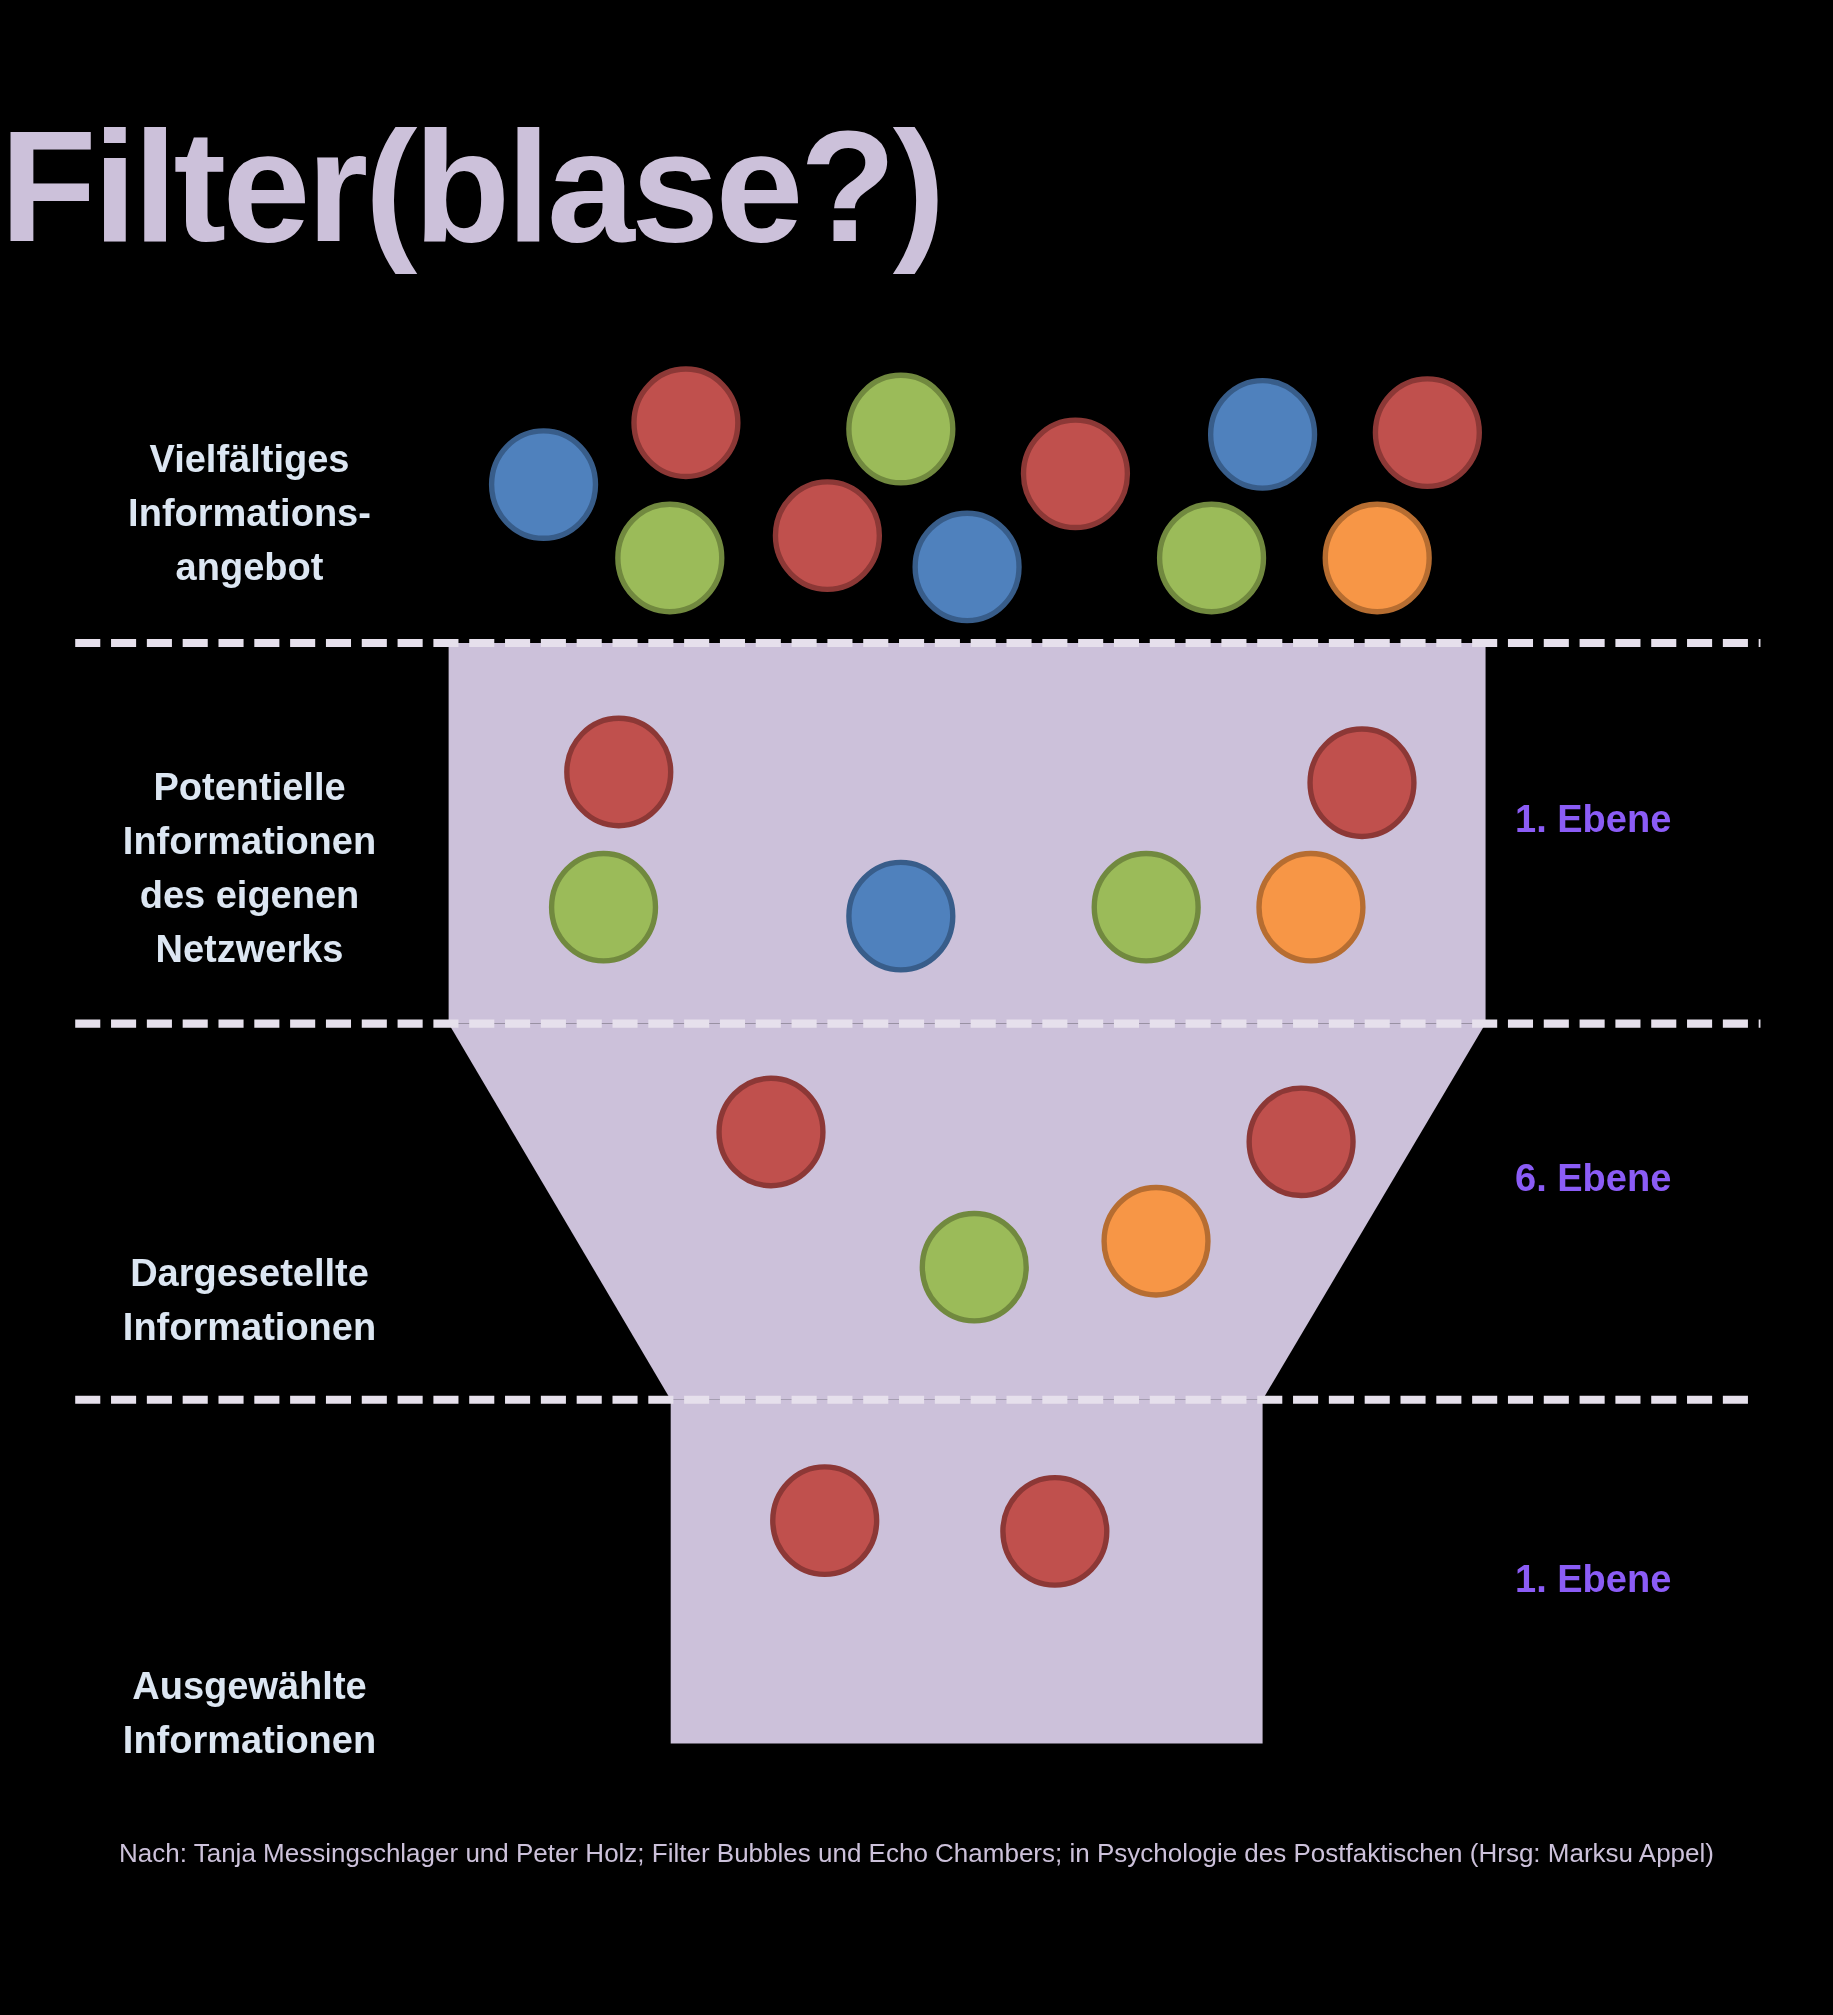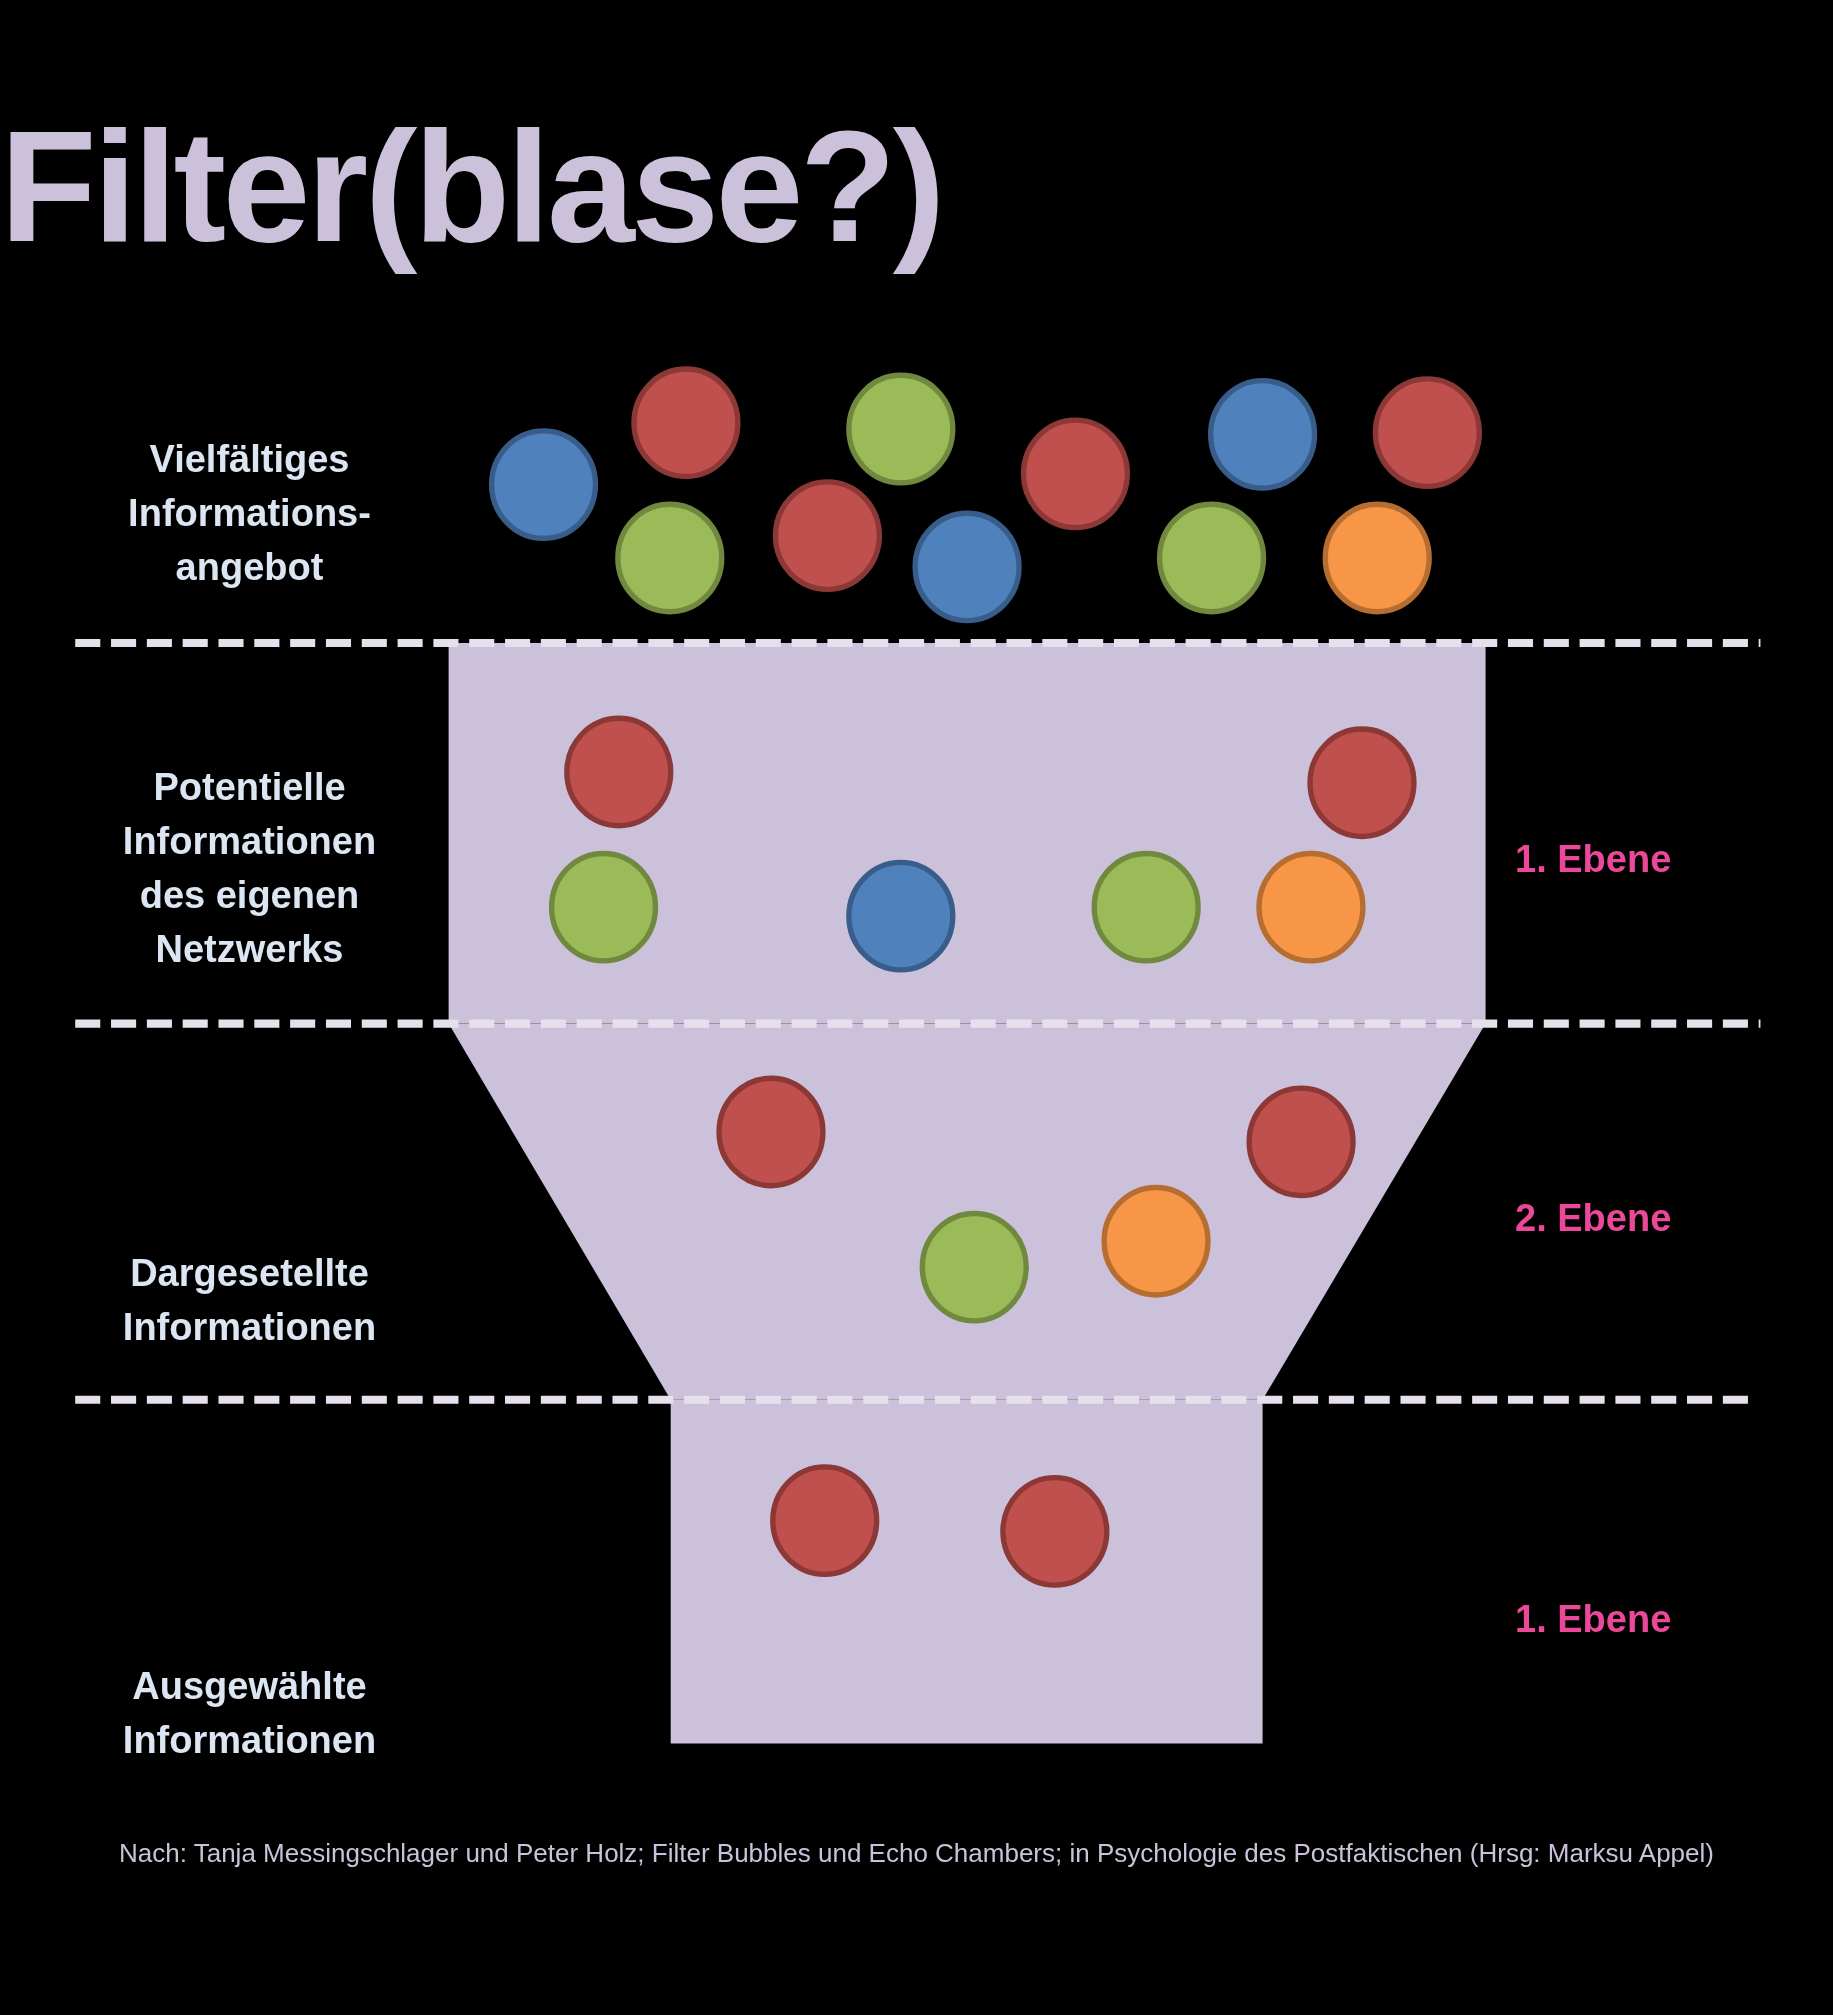--- a/index.html
+++ b/index.html
@@ -1,20 +1,20 @@
 <!DOCTYPE html>
 <html style="font-size:14.3px"><head>
 <meta charset="utf-8">
 <style>
   html, body { margin: 0; padding: 0; background: #000; }
   body { width: 1833px; height: 2015px; position: relative; overflow: hidden; font-family: "Liberation Sans", "DejaVu Sans", sans-serif; }
   #stage { position: absolute; left: 0; top: 0; width: 1833px; height: 2015px; }
   .title { position: absolute; left: 0; width: 1833px; top: 107px; font-size: 158px; font-weight: bold; color: #CCC1DA; letter-spacing: -3.6px; line-height: 1; }
   .level-label { position: absolute; left: 72px; width: 355px; text-align: center; font-size: 38px; font-weight: bold; color: #DCE6F2; line-height: 54px; white-space: pre-line; margin-top: 44px; }
-  .ebene { position: absolute; left: 1515px; font-size: 38px; font-weight: bold; color: #ec4899; line-height: 54px; margin-top: 40px; }
+  .ebene { position: absolute; left: 1515px; font-size: 38px; font-weight: bold; color: #8b5cf6; line-height: 54px; }
   .footnote { position: absolute; left: 0; width: 1833px; top: 1838px; text-align: center; font-size: 26px; color: #CCC1DA; }
 </style>
 </head>
 <body>
 
 <div id="stage">
   <svg id="diagram" width="1833" height="2015" viewBox="0 0 2047 2250" style="position:absolute;left:0;top:0;">
     <g id="funnel">
       <polygon points="501,718 1659,718 1659,1143 501,1143" fill="#CCC1DA"></polygon>
       <polygon points="501,1143 1659,1143 1410,1563 749,1563" fill="#CCC1DA"></polygon>
@@ -60,18 +60,18 @@
   <div class="level-label" style="top:716px;">Potentielle
 Informationen
 des eigenen
 Netzwerks</div>
   <div class="level-label" style="top:1202px;">Dargesetellte
 Informationen</div>
   <div class="level-label" style="top:1615px;">Ausgewählte
 Informationen</div>
 
   <div class="ebene" style="top:792px;">1. Ebene</div>
-  <div class="ebene" style="top:1151px;">2. Ebene</div>
+  <div class="ebene" style="top:1151px;">6. Ebene</div>
   <div class="ebene" style="top:1552px;">1. Ebene</div>
 
   <div class="footnote">Nach: Tanja Messingschlager und Peter Holz; Filter Bubbles und Echo Chambers; in Psychologie des Postfaktischen (Hrsg: Marksu Appel)</div>
 </div>
 
 
 </body></html>

